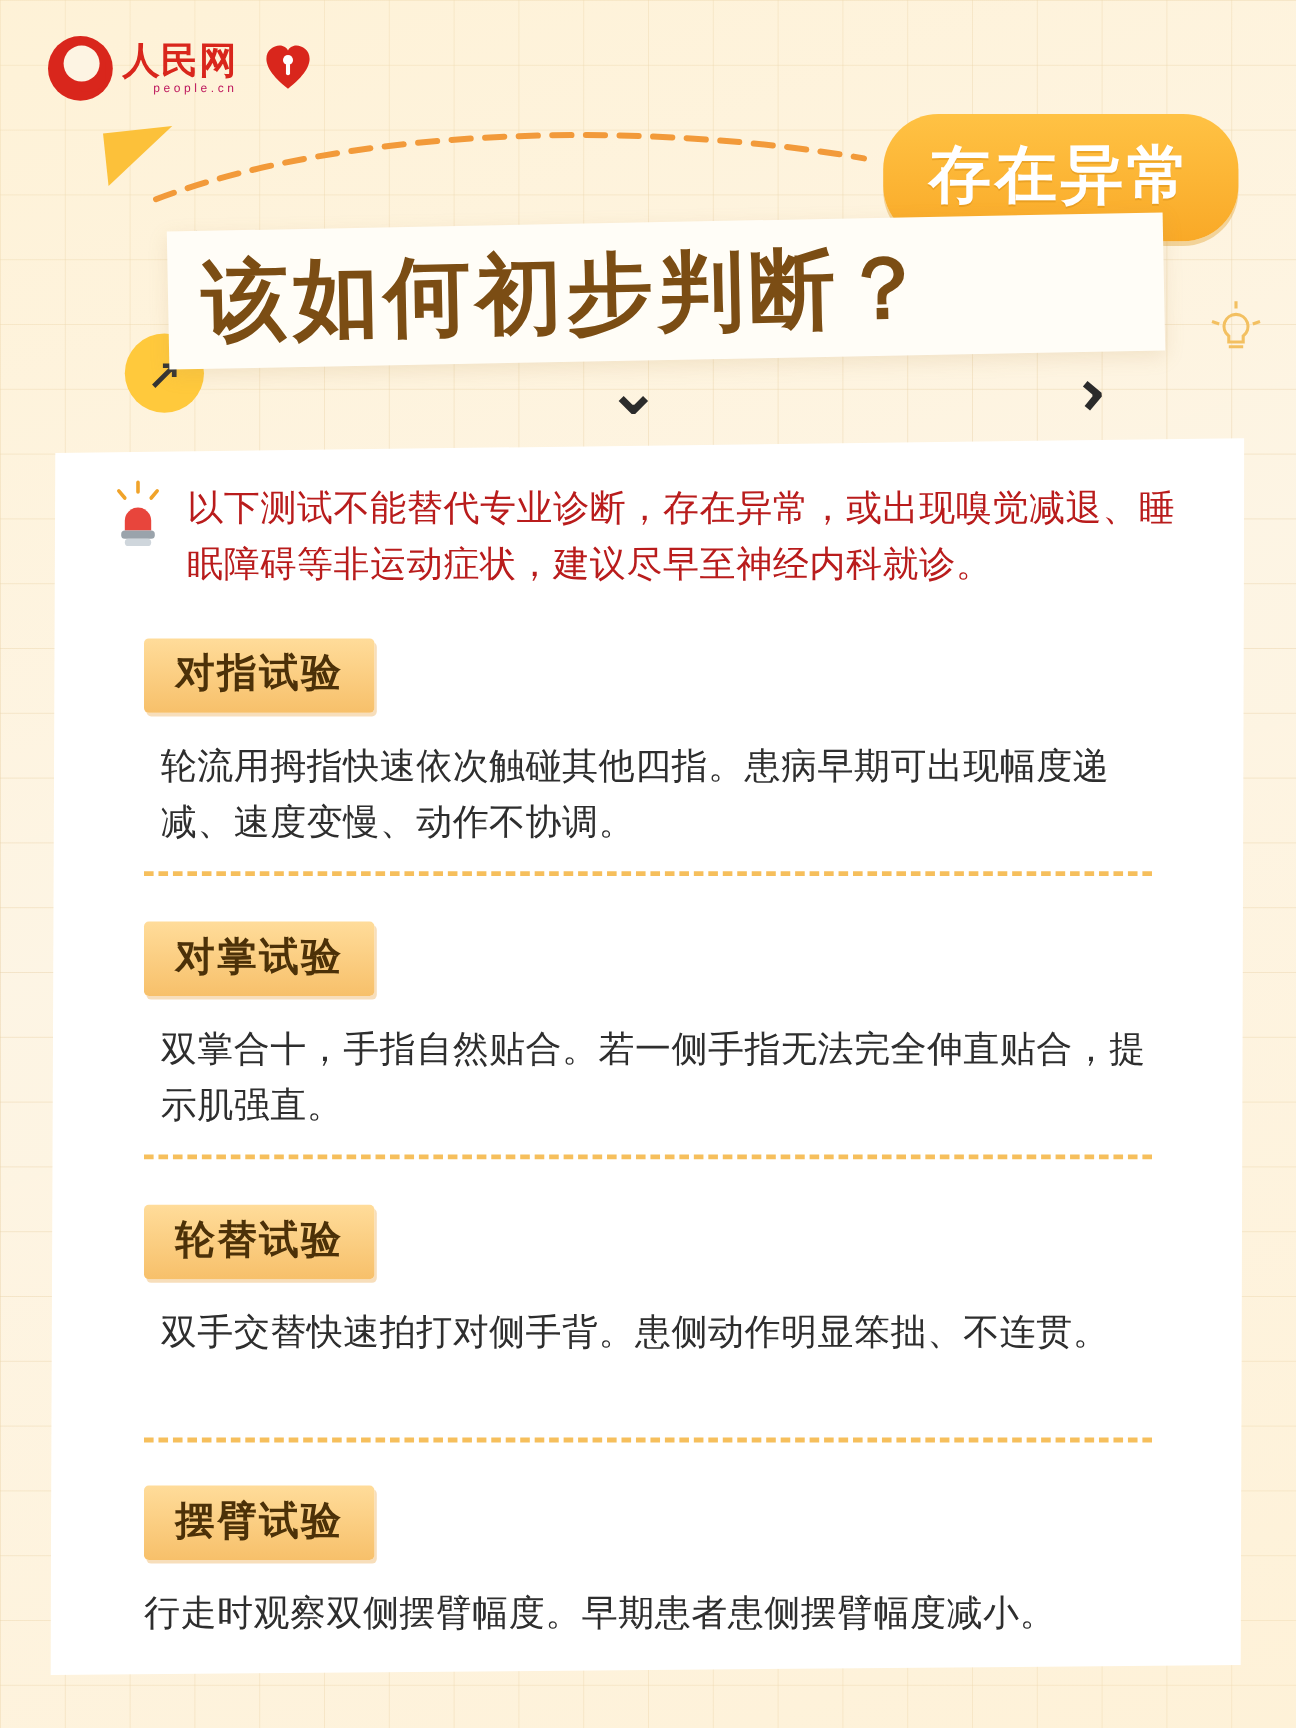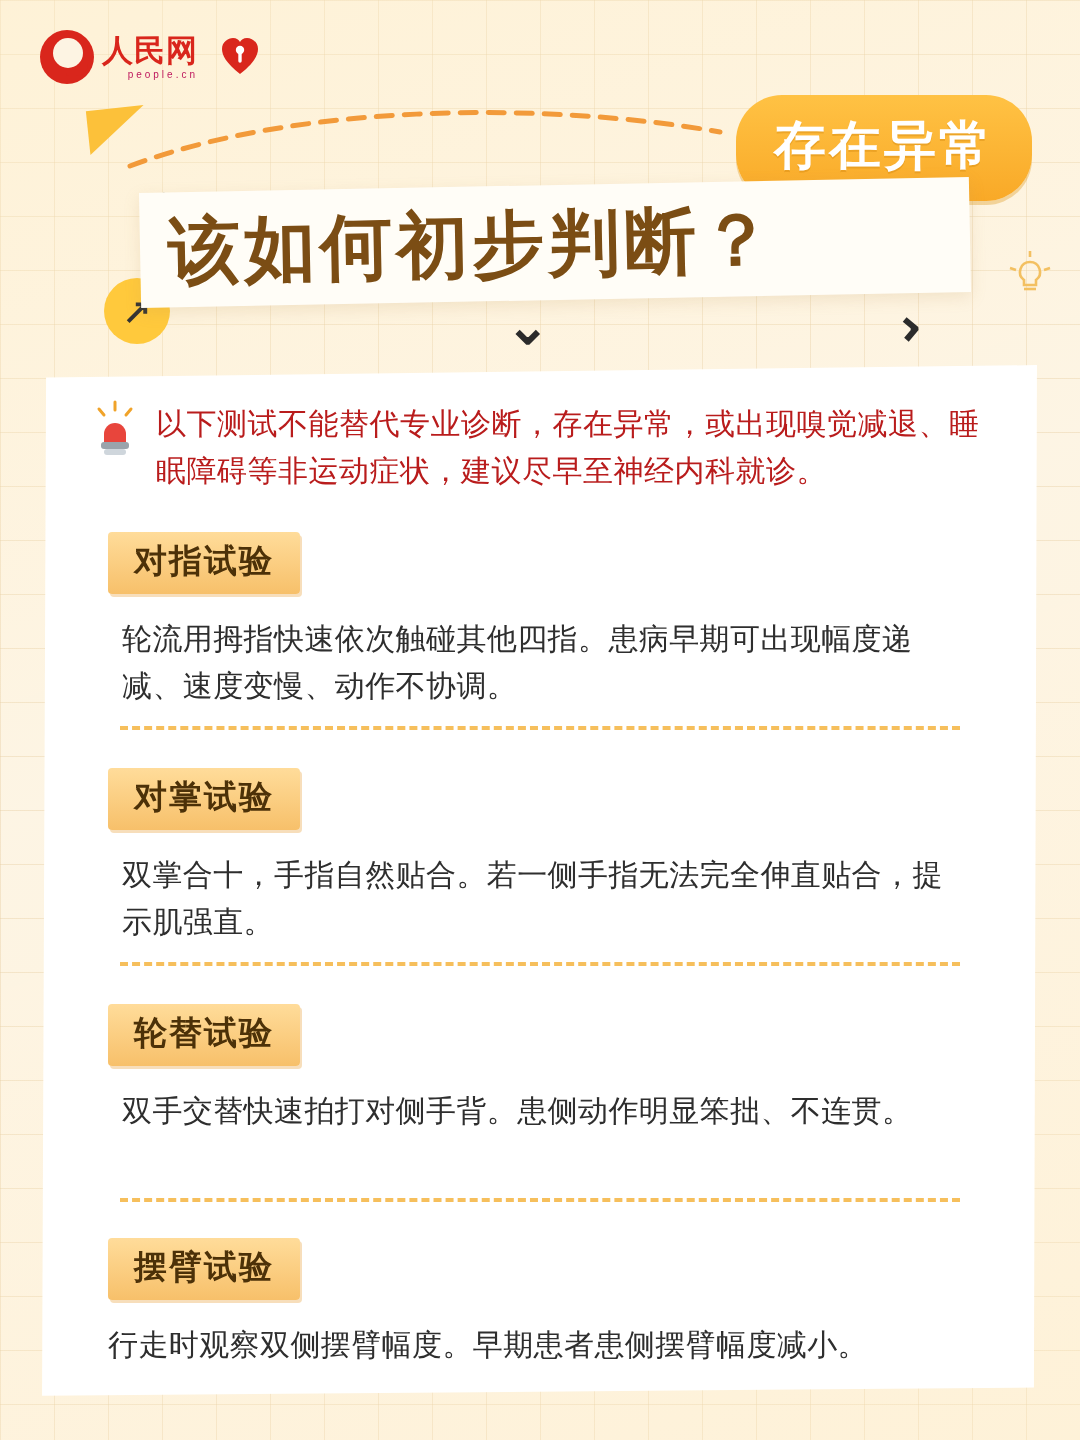--- a/index.html
+++ b/index.html
@@ -208,21 +208,21 @@
     align-items: flex-start;
   }
   .notice-icon { width: 46px; flex: 0 0 46px; }
   .notice-text {
     font-size: 30px;
     line-height: 1.58;
     color: #b91c1c;
     letter-spacing: 0.5px;
   }
 
-  .section { position: absolute; left: 108px; width: 850px; }
+  .section { position: absolute; left: 120px; width: 850px; }
   .tag {
     display: inline-block;
     background: linear-gradient(180deg,#ffdc9a,#f7c06a);
     padding: 7px 26px 10px 26px;
     border-radius: 4px;
     font-size: 33px;
     font-weight: bold;
     color: #4c3108;
     letter-spacing: 2px;
     box-shadow: 2px 3px 0 rgba(240,190,120,0.5);

